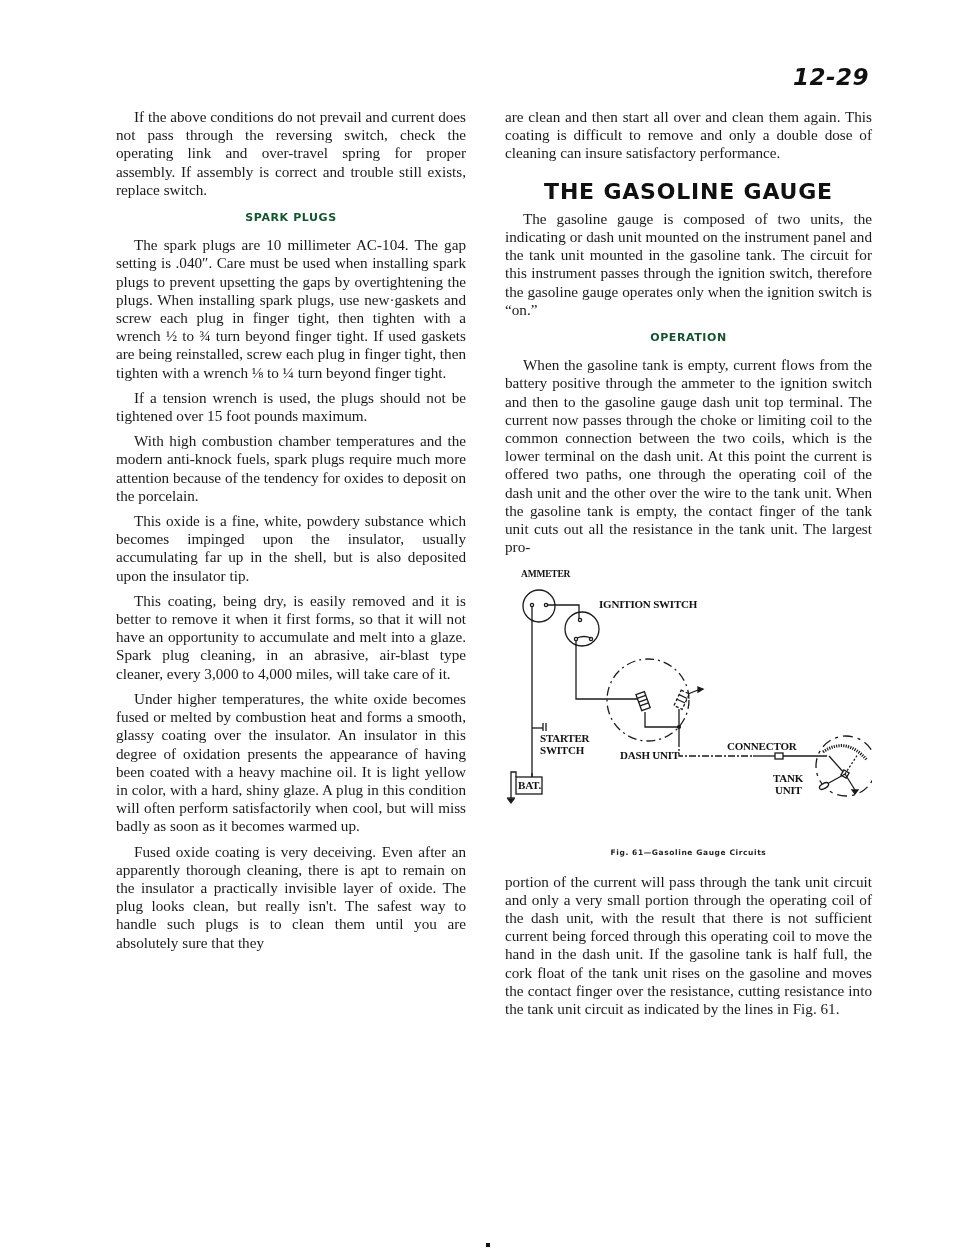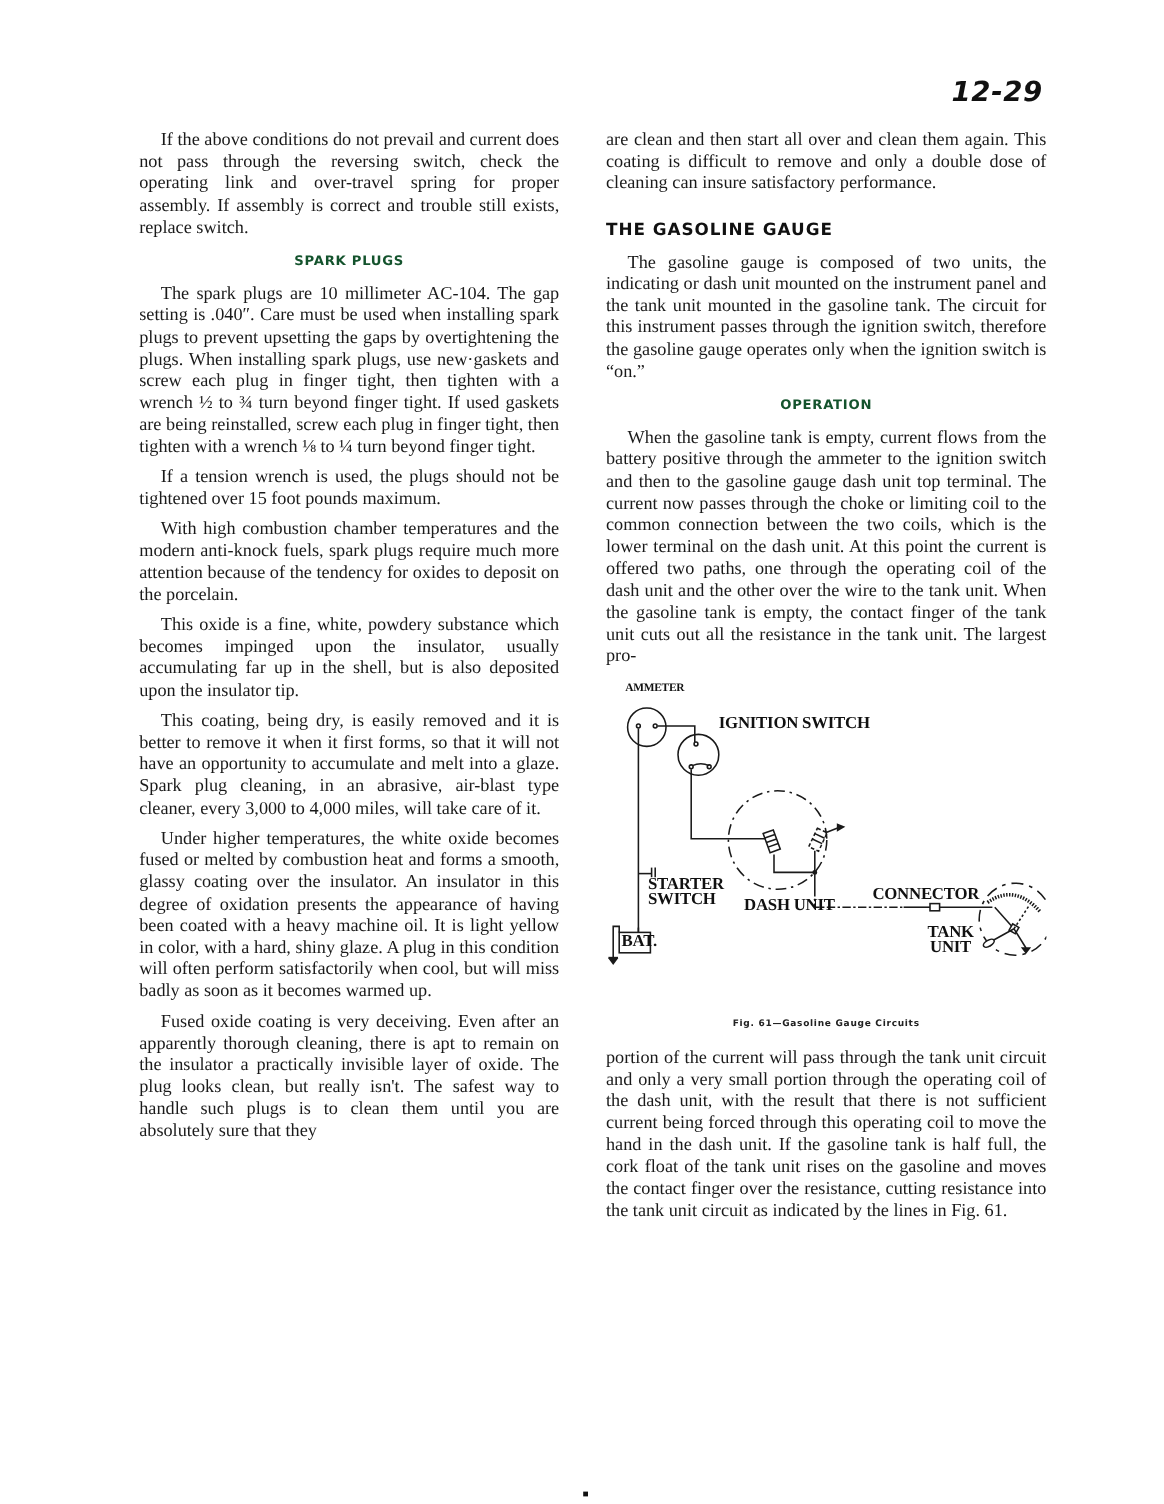--- a/index.html
+++ b/index.html
@@ -8,24 +8,24 @@
     position: absolute; top: 64px; right: 101px;
     font-family: "DejaVu Sans", sans-serif; font-weight: bold; font-style: italic;
     font-size: 23px; letter-spacing: 0.5px; color: #111;
   }
   .col { position: absolute; font-family: "Liberation Serif", serif; font-size: 15.2px; line-height: 18.2px; text-align: justify; }
   .col-left { left: 116px; top: 108px; width: 350px; }
   .col-right { left: 505px; top: 108px; width: 367px; }
   .col p { margin: 0 0 7px 0; text-indent: 18px; hyphens: manual; }
   .col p.noindent { text-indent: 0; }
   h2.sec { font-family: "DejaVu Sans", sans-serif; font-weight: bold; font-size: 11px; letter-spacing: 0.6px; text-align: center; margin: 10px 0 9px 0; color: #14532d; }
-  h1.sec { font-family: "DejaVu Sans", sans-serif; font-weight: bold; font-size: 14px; letter-spacing: 0.8px; text-align: left; margin: 20px 0 9px 0; color: #111; }
+  h1.sec { font-family: "DejaVu Sans", sans-serif; font-weight: bold; font-size: 22px; letter-spacing: 0.8px; text-align: center; margin: 20px 0 9px 0; color: #111; }
   .figure { position: relative; width: 367px; height: 270px; margin: 12px 0 6px 0; }
   .figure svg { position: absolute; left: 0; top: 0; }
-  .figure .lbl { position: absolute; font-family: "Liberation Serif", serif; font-weight: bold; font-size: 14px; letter-spacing: -0.2px; color: #111; text-align: left; line-height: 12px; }
+  .figure .lbl { position: absolute; font-family: "Liberation Serif", serif; font-weight: bold; font-size: 11px; letter-spacing: -0.2px; color: #111; text-align: left; line-height: 12px; }
   .caption { font-family: "DejaVu Sans", sans-serif; font-weight: bold; font-size: 7.5px; letter-spacing: 0.6px; text-align: center; color: #222; margin: 0 0 10px 0; }
   .dot { position: absolute; left: 486px; top: 1243px; width: 4px; height: 4px; background: #111; }
 </style>
 </head>
 <body>
 
 <div class="page-number">12-29</div>
 
 <div class="col col-left">
   <p class="noindent" style="text-indent:18px">If the above conditions do not prevail and current does not pass through the reversing switch, check the operating link and over-travel spring for proper assembly. If assembly is correct and trouble still exists, replace switch.</p>

